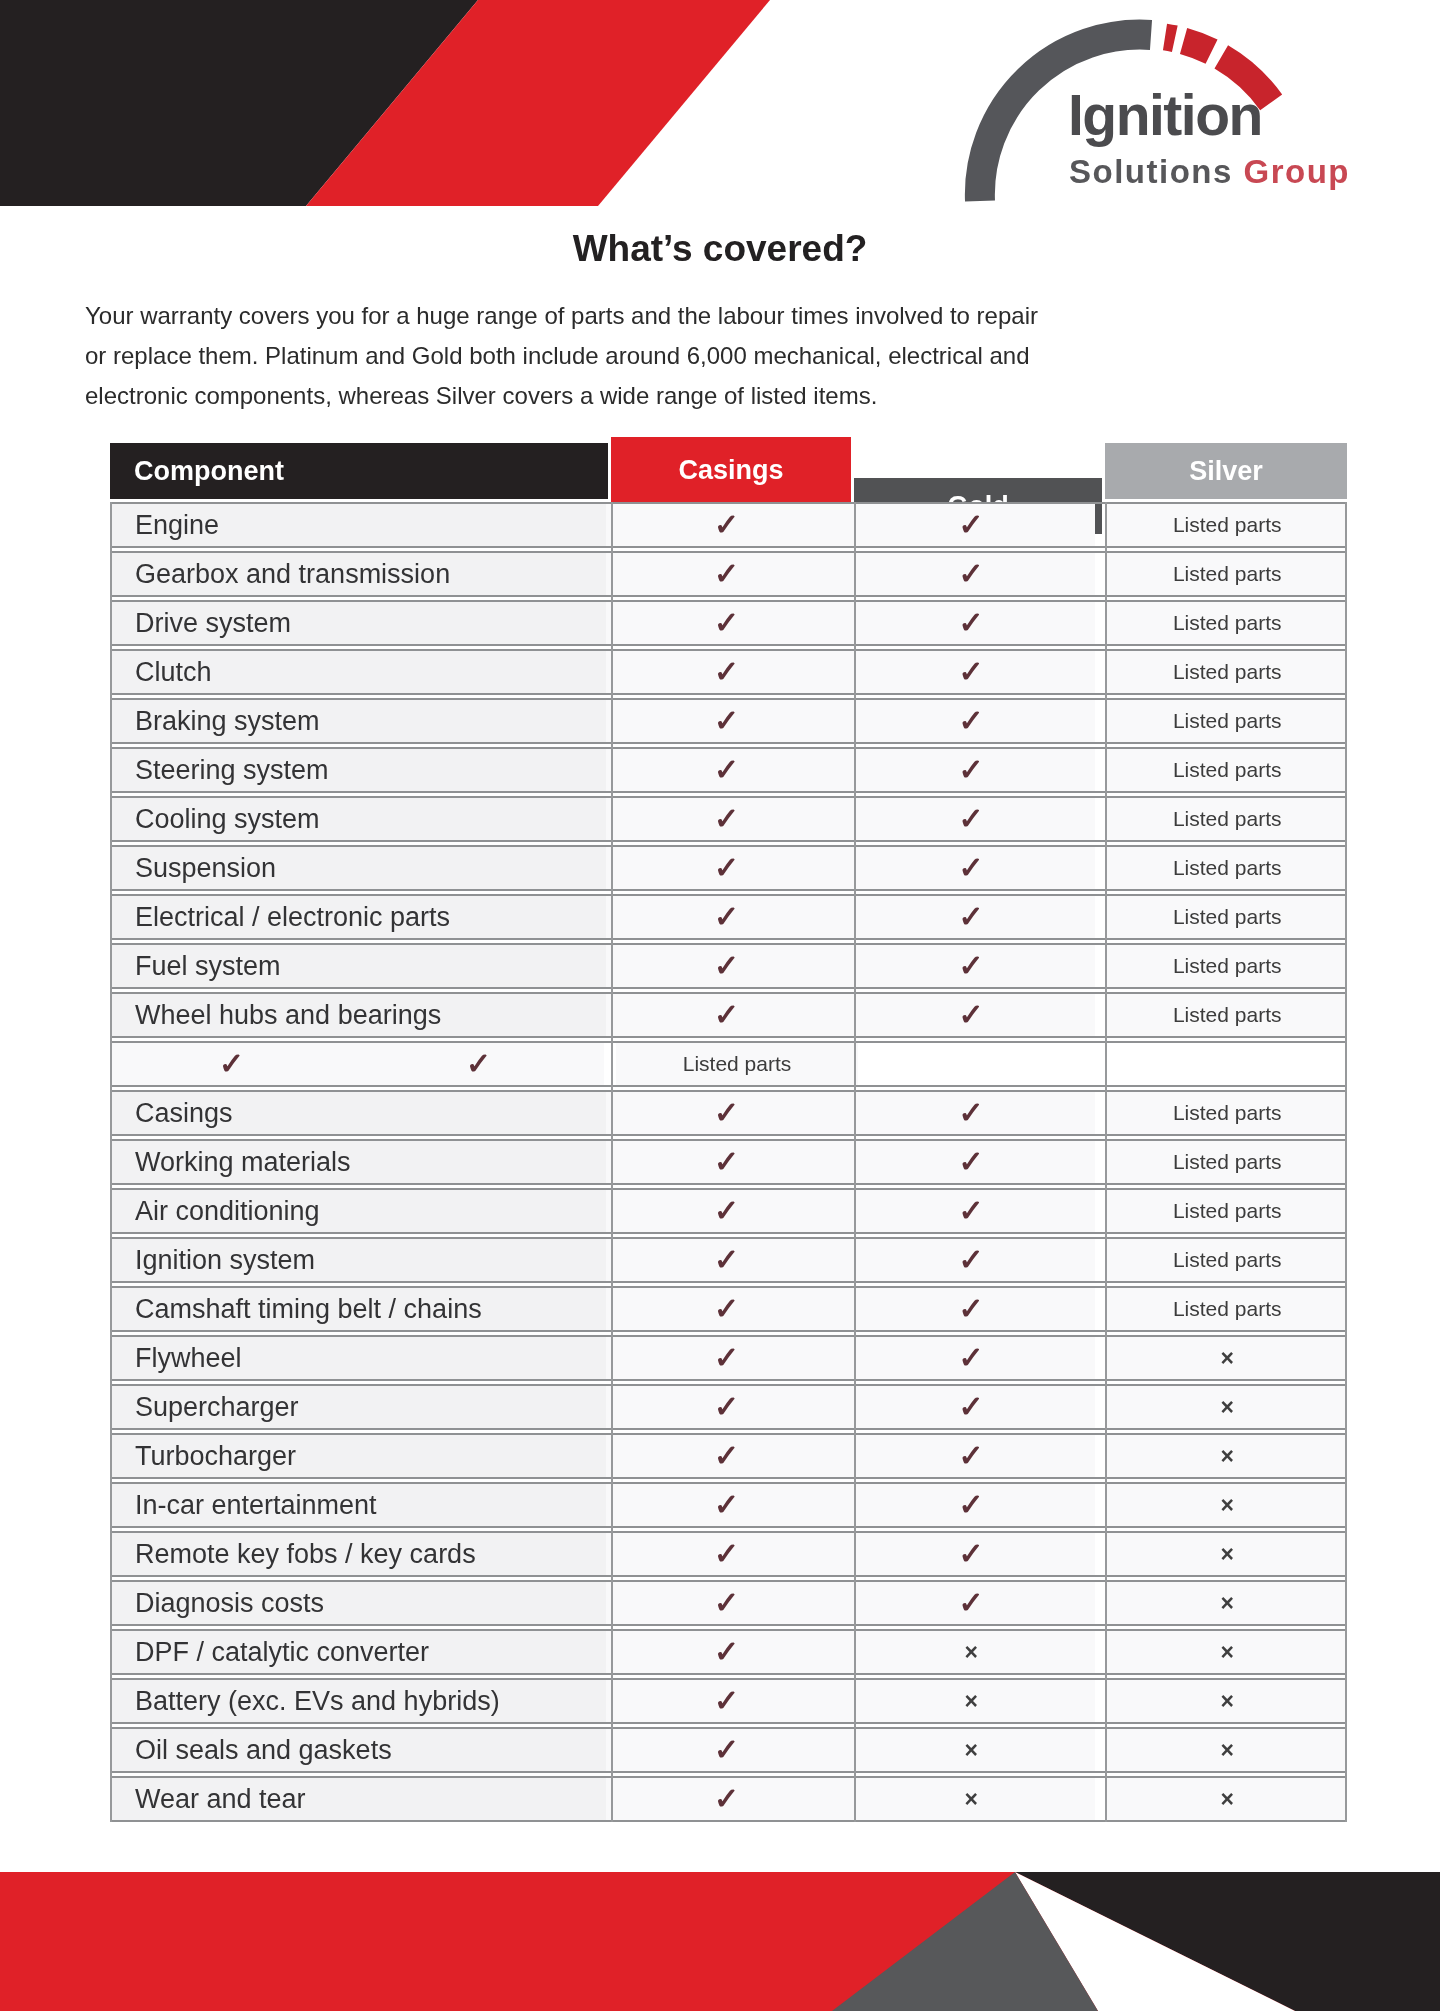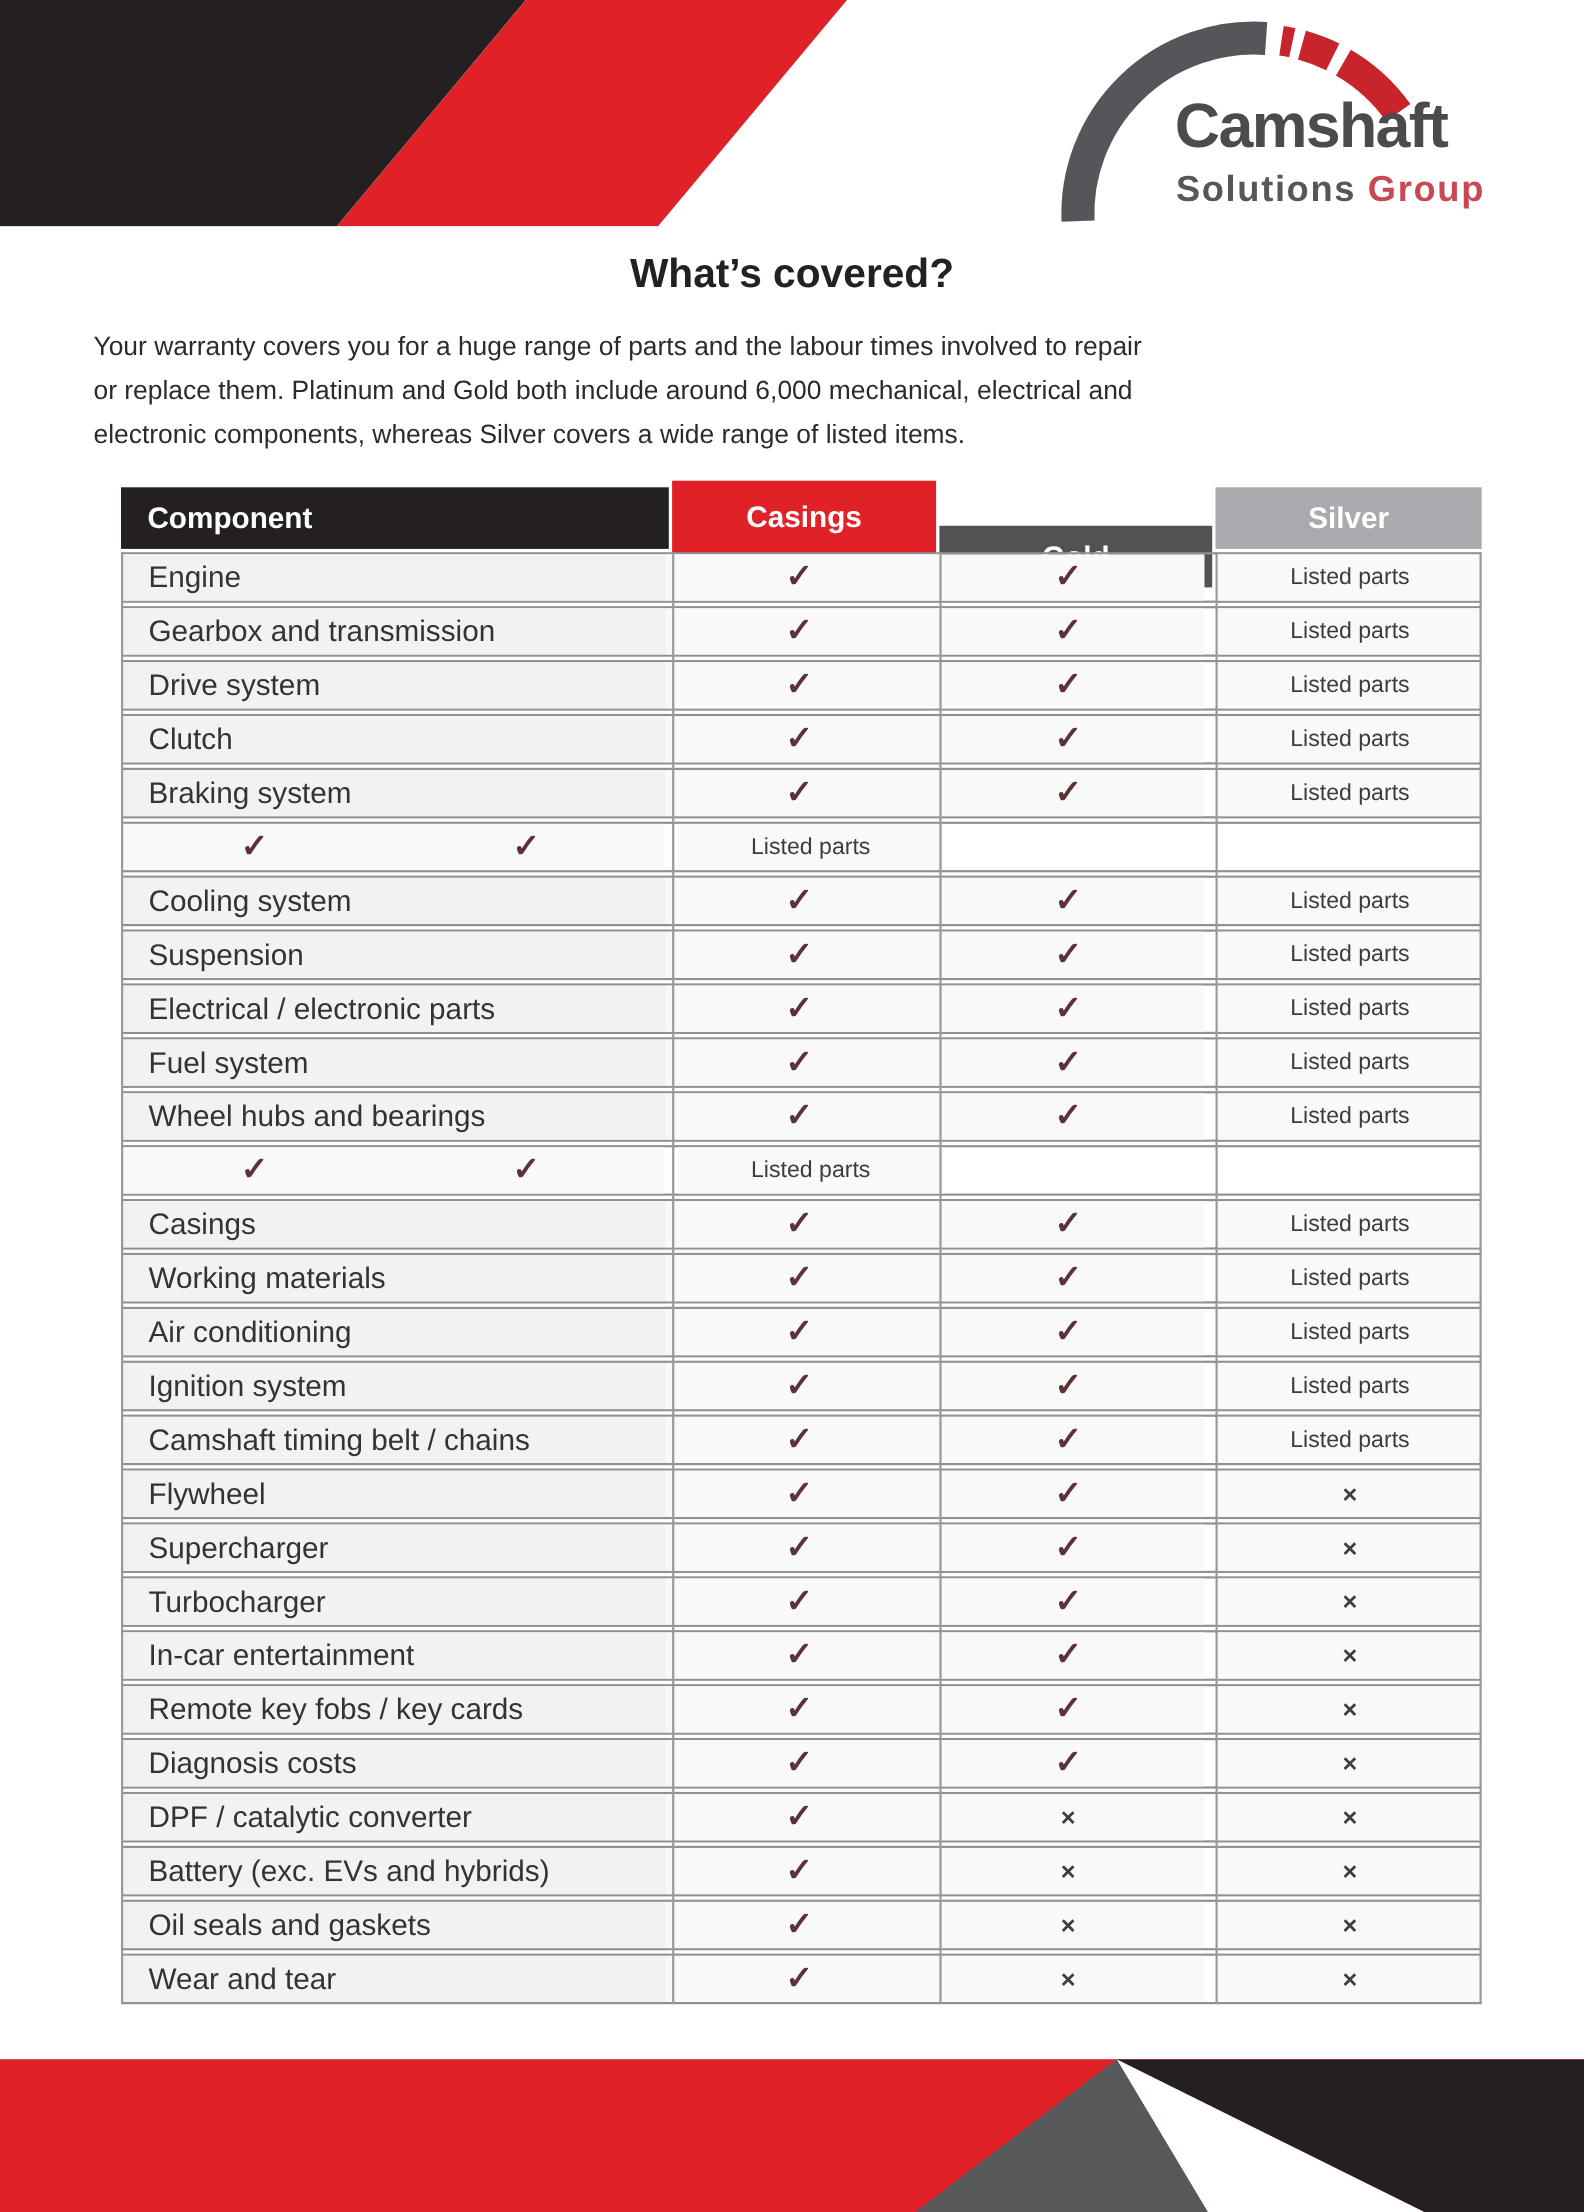--- a/index.html
+++ b/index.html
@@ -66,21 +66,21 @@
   <div class="top-band">
     <div class="top-black"></div>
     <div class="top-red"></div>
   </div>
 
   <div class="logo">
     <svg width="400" height="205" viewBox="0 0 400 205">
       <path d="M 30 196 A 160 160 0 0 1 201 30" fill="none" stroke="#55565a" stroke-width="30"></path>
       <path d="M 215 32 A 160 160 0 0 1 323 100" fill="none" stroke="#c8242c" stroke-width="27" stroke-dasharray="10 9 30 11 68 500"></path>
     </svg>
-    <div class="logo-title">Camshaft</div>
+    <div class="logo-title">Ignition</div>
     <div class="logo-sub"><span>Solutions </span><span class="grp">Group</span></div>
   </div>
 
   <div class="page-title">What’s covered?</div>
 
   <div class="intro">Your warranty covers you for a huge range of parts and the labour times involved to repair
 or replace them. Platinum and Gold both include around 6,000 mechanical, electrical and
 electronic components, whereas Silver covers a wide range of listed items.</div>
 
   <div class="cover-table">
@@ -146,20 +146,21 @@
             <span class="chk">✓</span>
           </div>
           <div class="cell val gold">
             <span class="chk">✓</span>
           </div>
           <div class="cell val silver">
             <span class="lst">Listed parts</span>
           </div>
         </div>
         <div class="trow">
+          <div class="cell name">Steering system</div>
           <div class="cell val platinum">
             <span class="chk">✓</span>
           </div>
           <div class="cell val gold">
             <span class="chk">✓</span>
           </div>
           <div class="cell val silver">
             <span class="lst">Listed parts</span>
           </div>
         </div>

